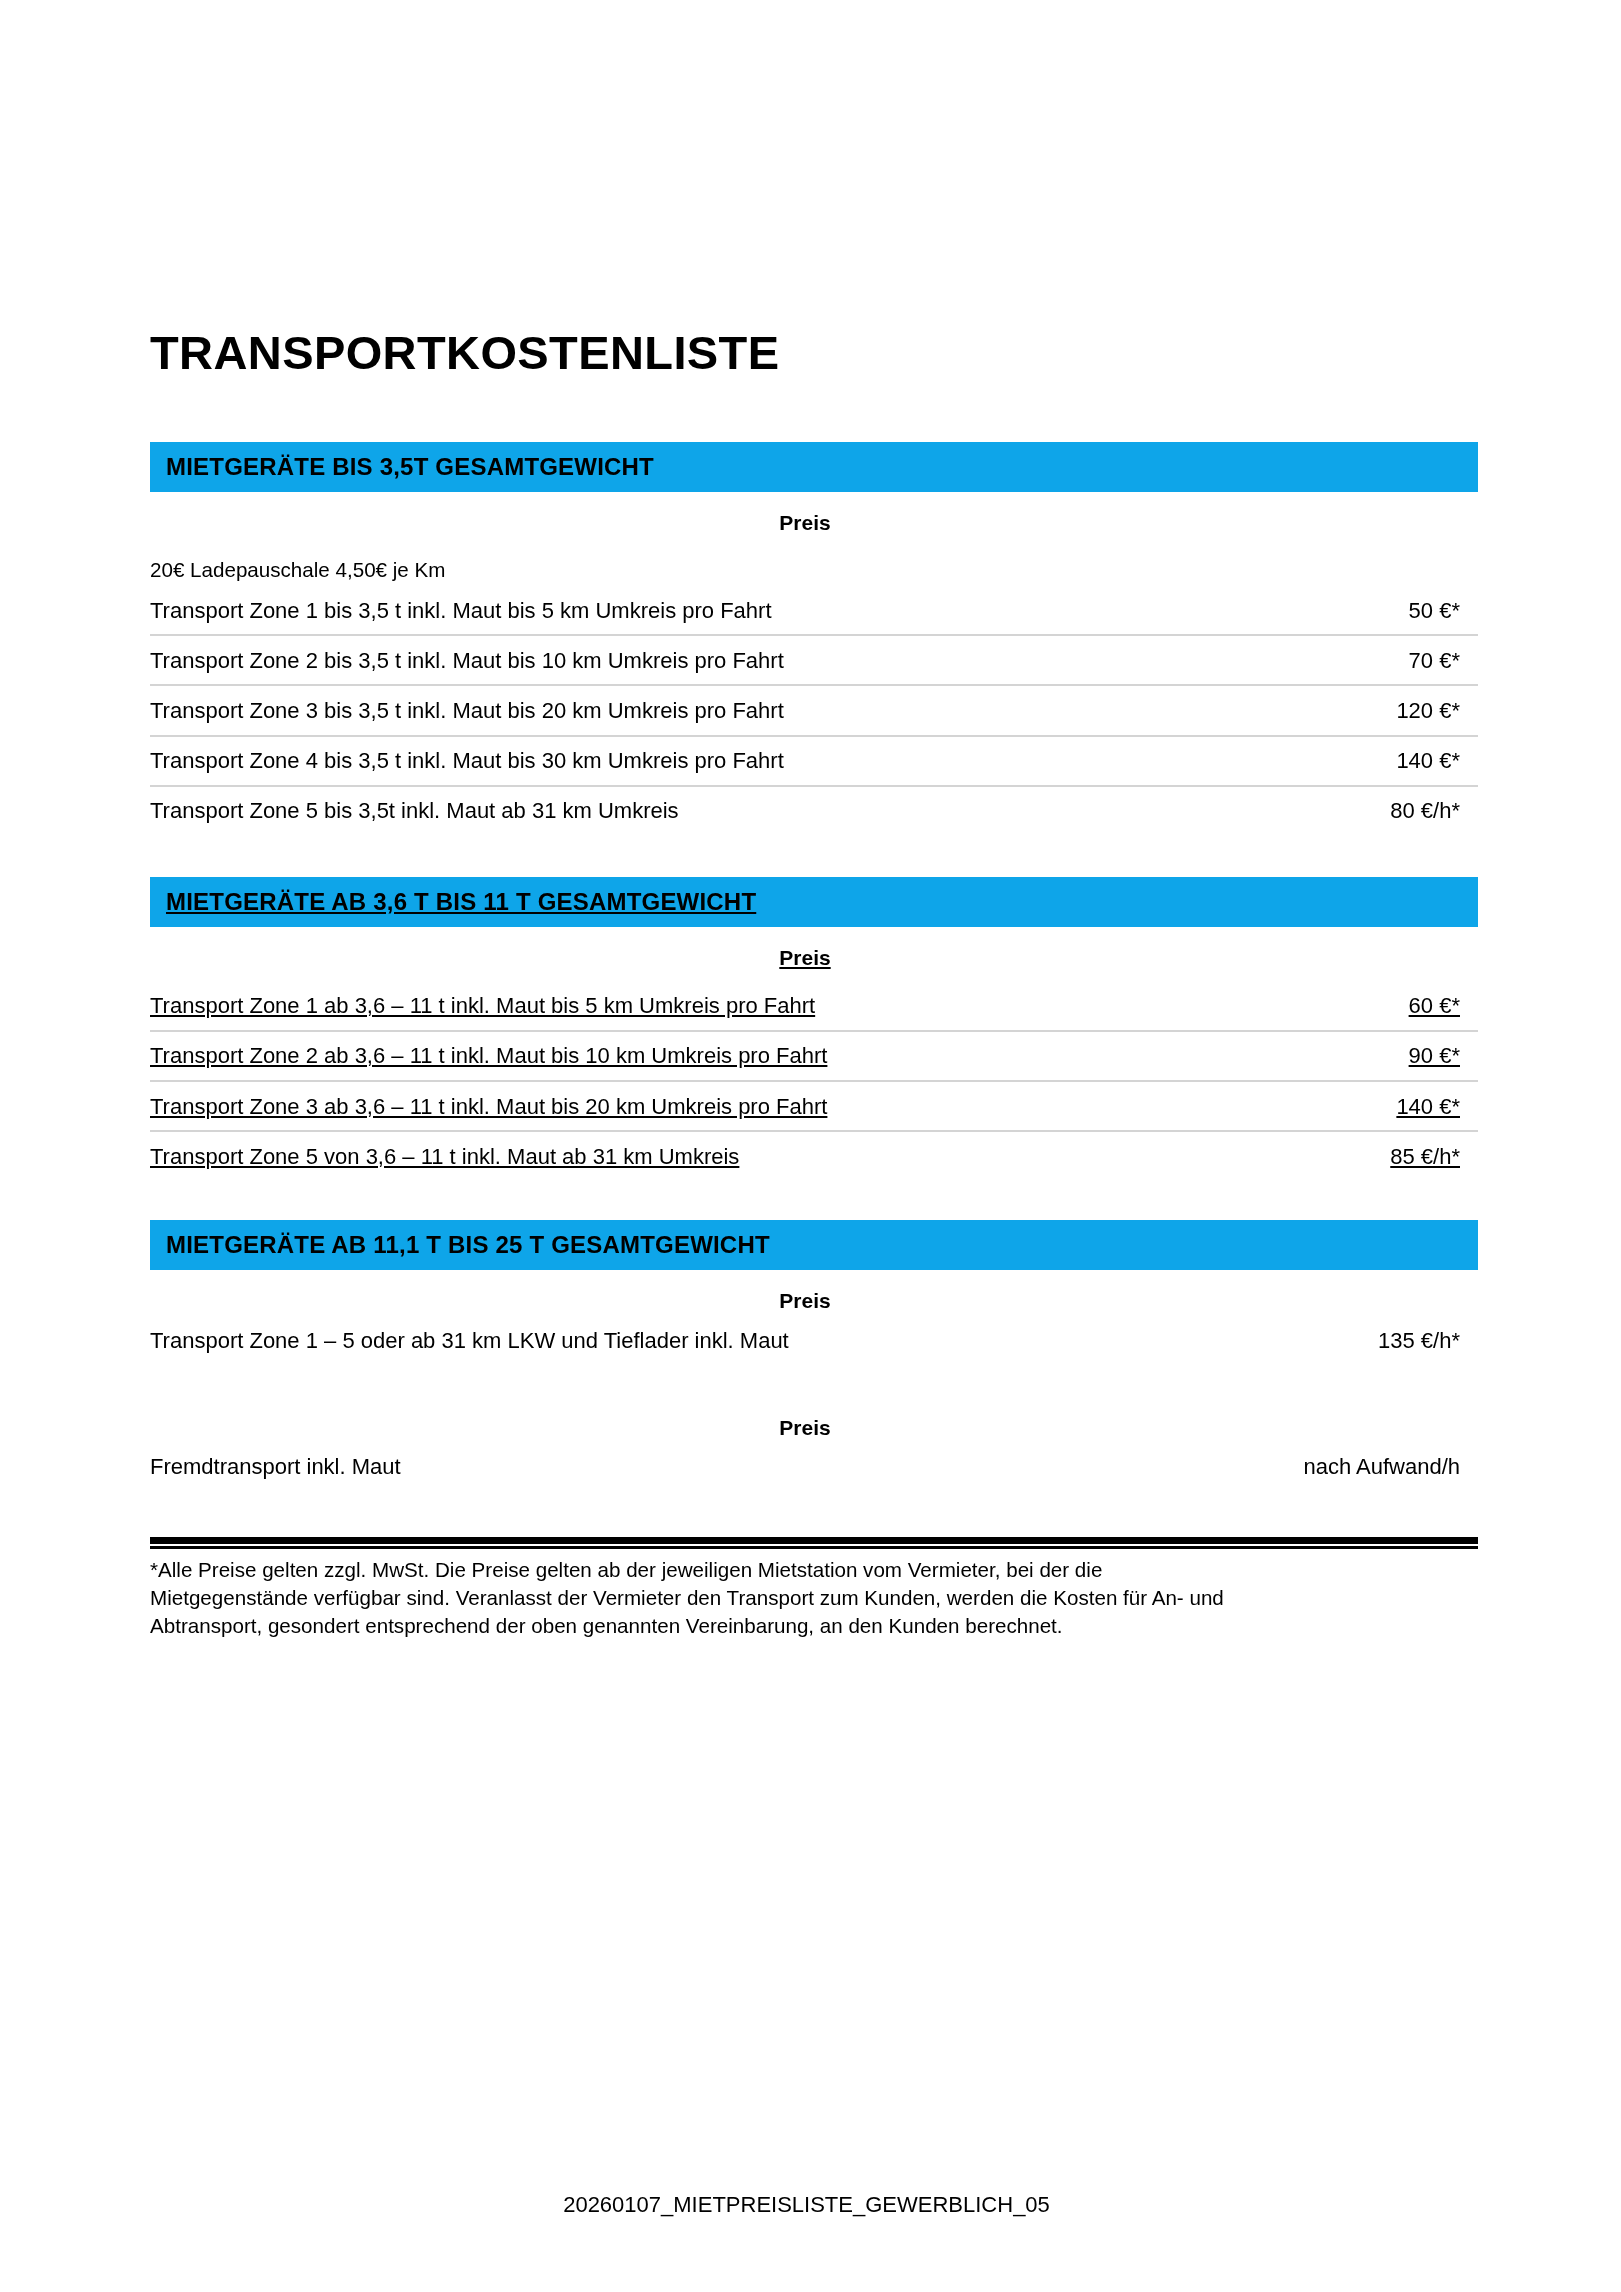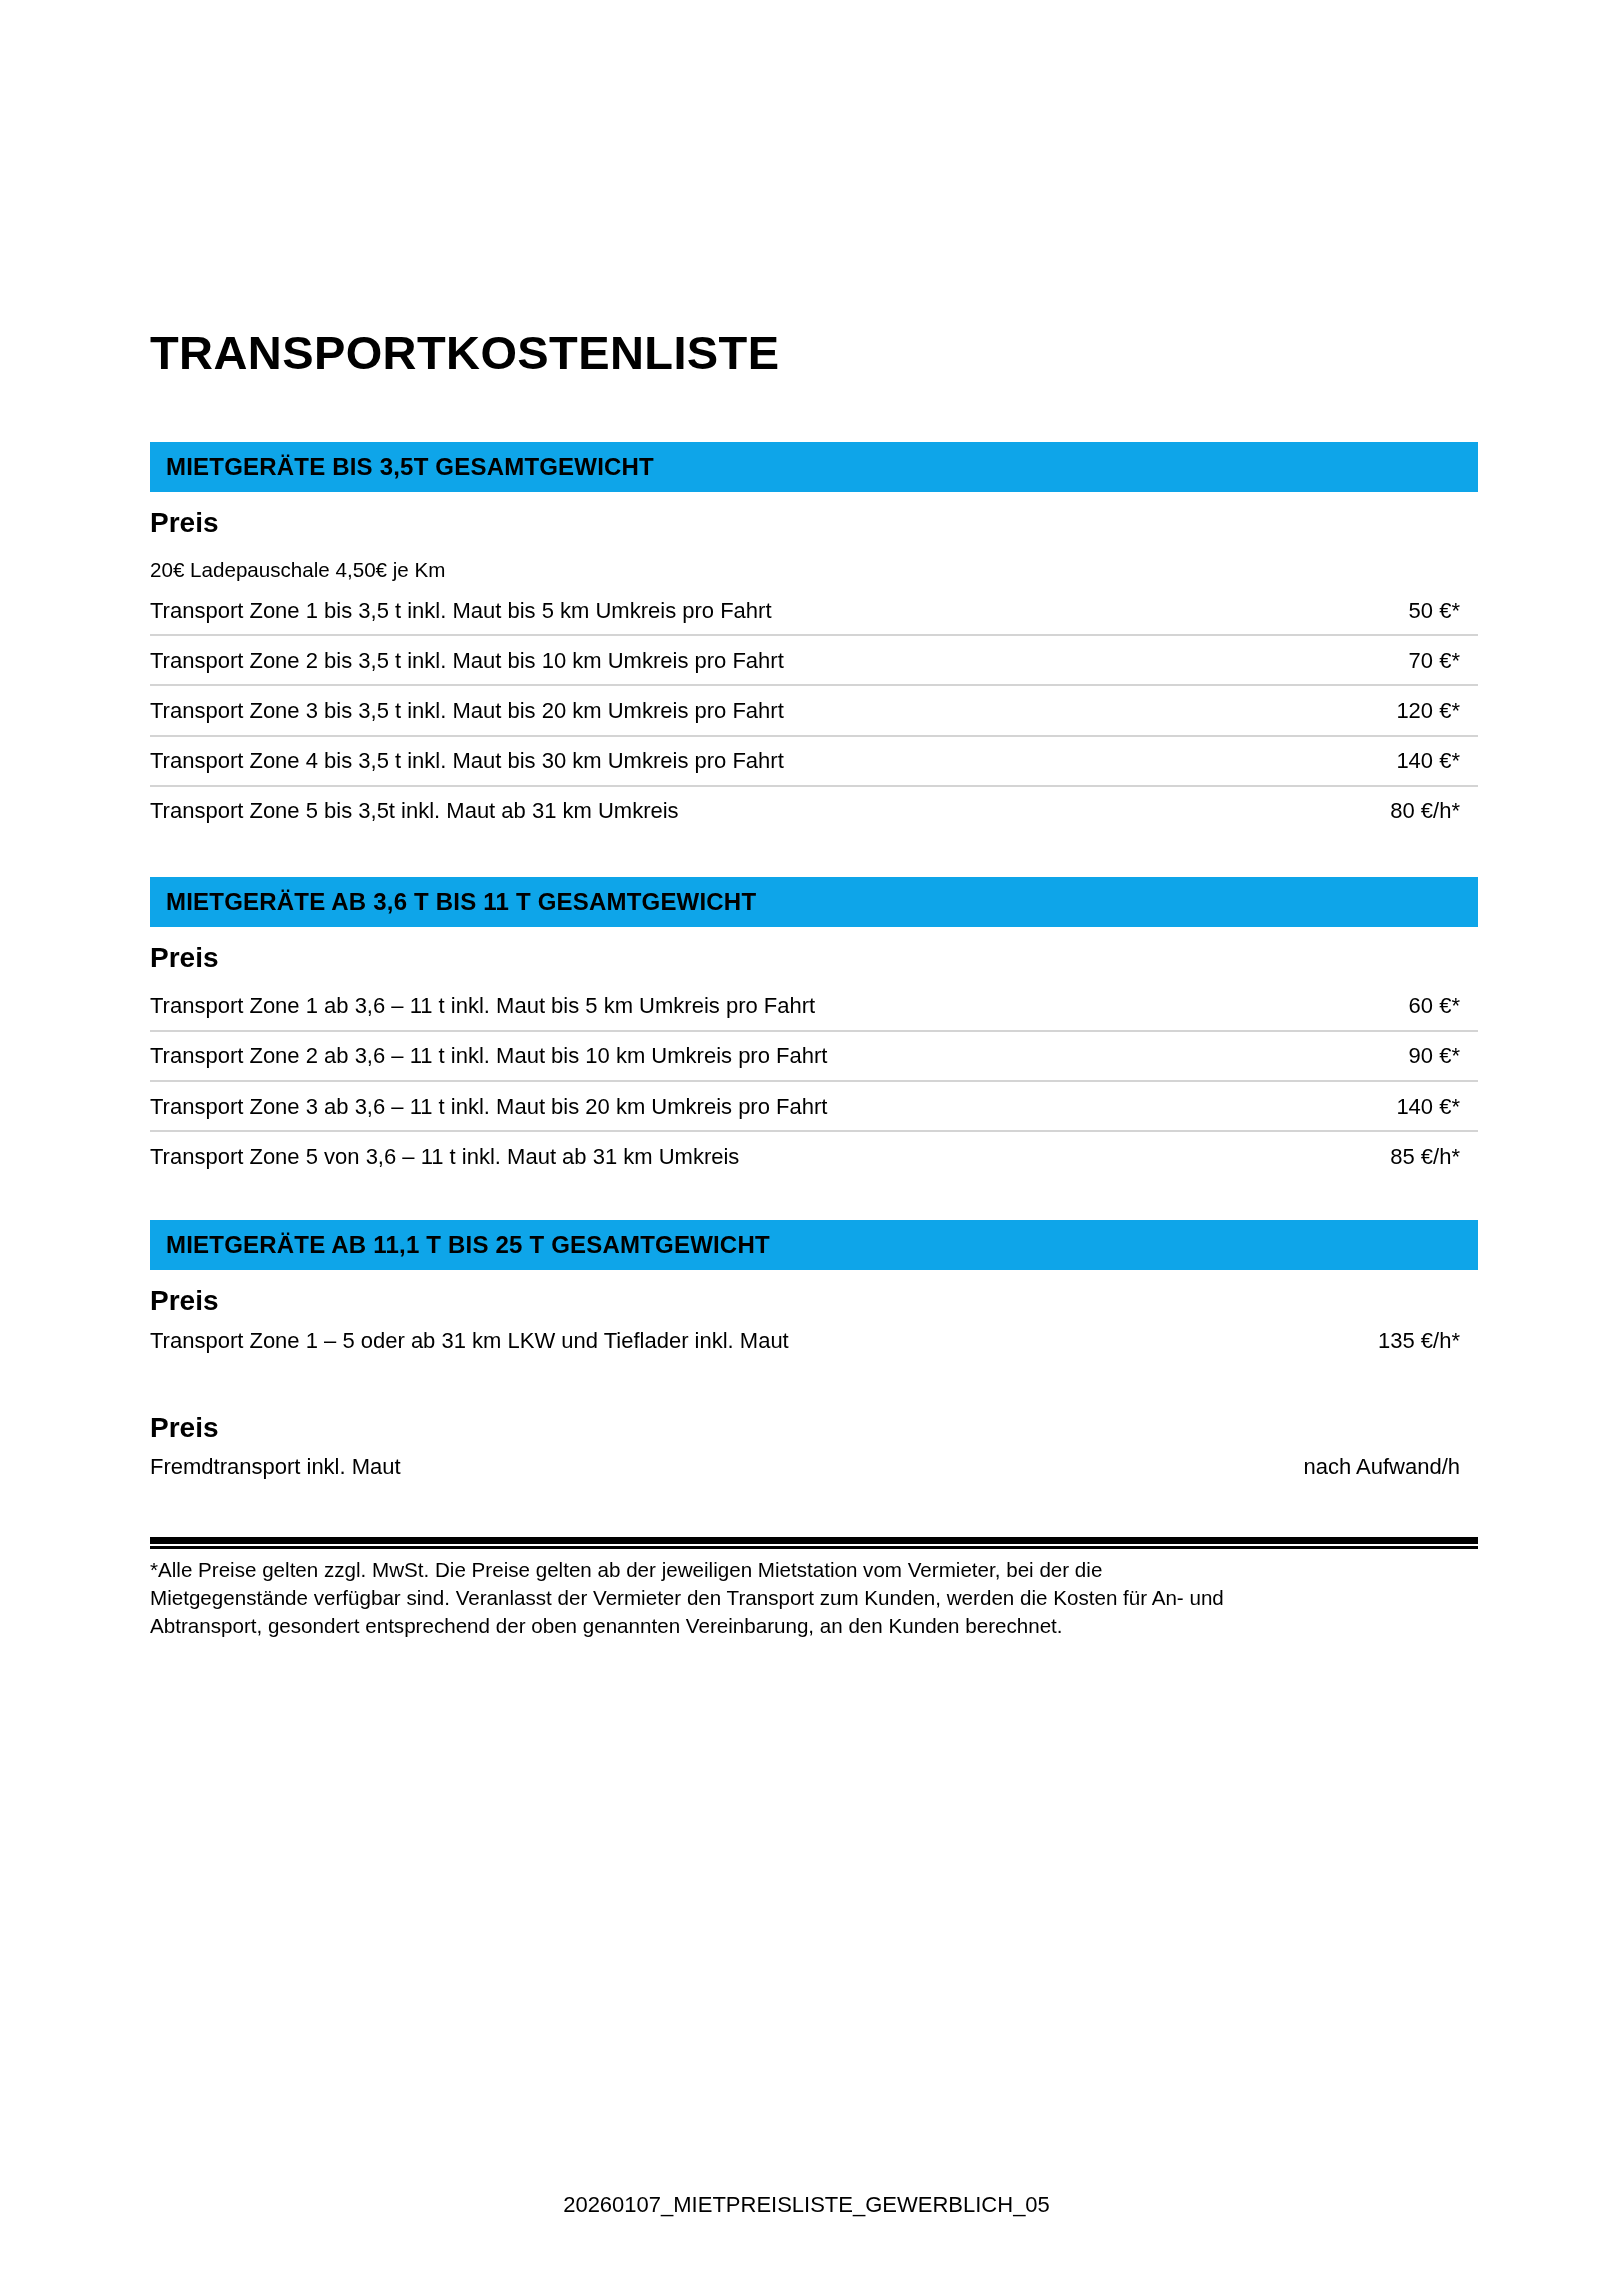--- a/index.html
+++ b/index.html
@@ -33,28 +33,28 @@
     height: 50px;
     display: flex;
     align-items: center;
     padding-left: 16px;
     box-sizing: border-box;
     font-size: 24px;
     font-weight: bold;
     letter-spacing: 0.2px;
   }
   .sec1 .section-bar { margin-top: 66px; }
-  .sec2 { margin-top: 42px; }
+  .sec2 { margin-top: 42px; text-decoration: underline; }
   .sec3 { margin-top: 40px; }
   .sec4 { margin-top: 50px; }
   .price-head {
     margin-top: 18px;
-    font-size: 28px;
+    font-size: 21px;
     font-weight: bold;
-    text-align: left;
+    text-align: center;
     padding-right: 18px;
     line-height: 25px;
   }
   .note-row {
     margin-top: 21.5px;
     font-size: 20.6px;
     line-height: 25px;
   }
   .rows { margin-top: 4.5px; }
   .sec2 .rows { margin-top: 11.6px; }

